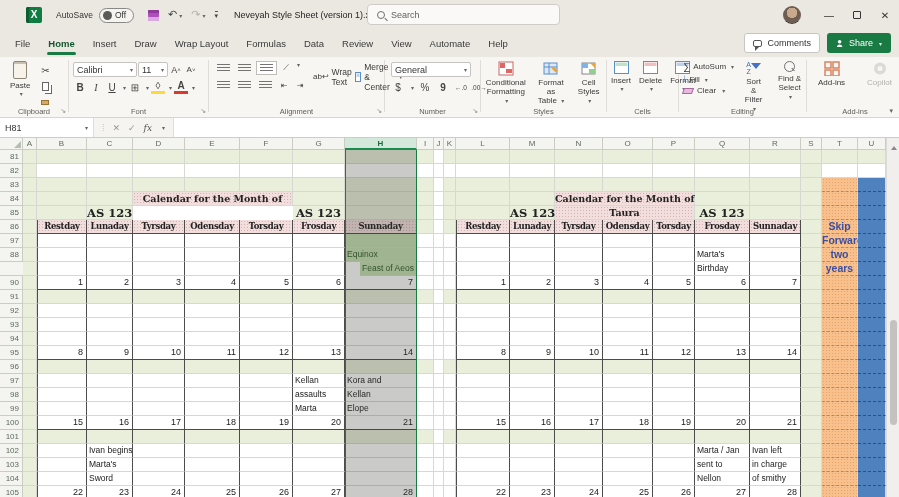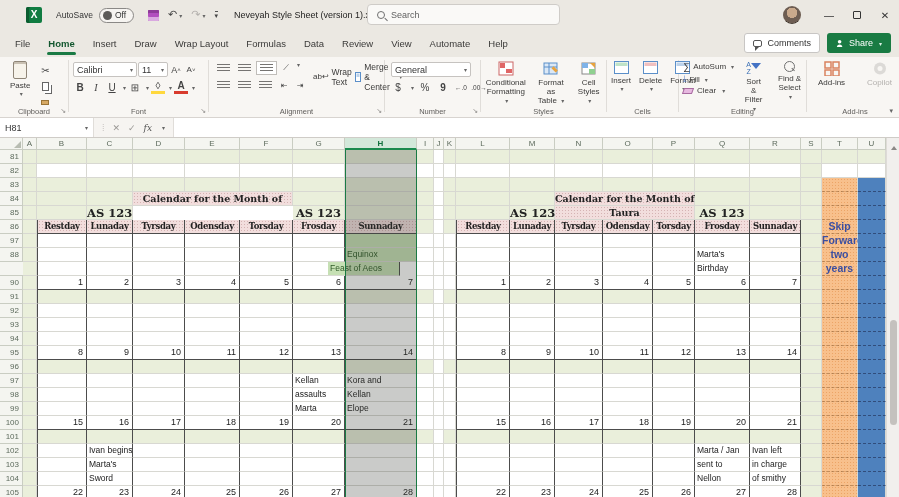--- a/index.html
+++ b/index.html
@@ -593,21 +593,21 @@
       <div class="gcell skip" style="left: 822px; top: 110px; width: 36px; height: 14px; background-color: rgb(248, 192, 140); background-image: radial-gradient(rgb(236, 164, 102) 0.6px, rgba(0, 0, 0, 0) 0.7px); background-size: 3px 3px; border-bottom: 1px dashed rgba(120, 80, 40, 0.45);">two</div>
       <div class="gcell" style="left: 858px; top: 110px; width: 28px; height: 14px; background-color: rgb(78, 129, 189); border-bottom: 1px dashed rgba(25, 35, 70, 0.55);"></div>
       <div class="grhead" style="left: 0px; top: 124px; width: 46px; height: 14px;">89</div>
       <div class="gcell" style="left: 23px; top: 124px; width: 14px; height: 14px; background-color: rgb(234, 239, 219);"></div>
       <div class="gcell" style="left: 37px; top: 124px; width: 50px; height: 14px; background-color: rgb(255, 255, 255); border-right: 1px solid rgb(76, 76, 76); border-left: 1px solid rgb(76, 76, 76);"></div>
       <div class="gcell" style="left: 87px; top: 124px; width: 46px; height: 14px; background-color: rgb(255, 255, 255); border-right: 1px solid rgb(76, 76, 76);"></div>
       <div class="gcell" style="left: 133px; top: 124px; width: 52px; height: 14px; background-color: rgb(255, 255, 255); border-right: 1px solid rgb(76, 76, 76);"></div>
       <div class="gcell" style="left: 185px; top: 124px; width: 55px; height: 14px; background-color: rgb(255, 255, 255); border-right: 1px solid rgb(76, 76, 76);"></div>
       <div class="gcell" style="left: 240px; top: 124px; width: 53px; height: 14px; background-color: rgb(255, 255, 255); border-right: 1px solid rgb(76, 76, 76);"></div>
       <div class="gcell" style="left: 293px; top: 124px; width: 52px; height: 14px; background-color: rgb(255, 255, 255); border-right: 1px solid rgb(76, 76, 76);"></div>
-      <div class="gcell holiday" style="left: 328px; top: 124px; width: 72px; height: 14px; background-color: rgb(198, 224, 180); border-right: 1px solid rgb(76, 76, 76);">Feast of Aeos</div>
+      <div class="gcell holiday" style="left: 360px; top: 124px; width: 72px; height: 14px; background-color: rgb(198, 224, 180); border-right: 1px solid rgb(76, 76, 76);">Feast of Aeos</div>
       <div class="gcell" style="left: 417px; top: 124px; width: 17px; height: 14px; background-color: rgb(255, 255, 255);"></div>
       <div class="gcell" style="left: 434px; top: 124px; width: 10px; height: 14px; background-color: rgb(255, 255, 255);"></div>
       <div class="gcell" style="left: 444px; top: 124px; width: 12px; height: 14px; background-color: rgb(255, 255, 255);"></div>
       <div class="gcell" style="left: 456px; top: 124px; width: 54px; height: 14px; background-color: rgb(255, 255, 255); border-right: 1px solid rgb(76, 76, 76); border-left: 1px solid rgb(76, 76, 76);"></div>
       <div class="gcell" style="left: 510px; top: 124px; width: 45px; height: 14px; background-color: rgb(255, 255, 255); border-right: 1px solid rgb(76, 76, 76);"></div>
       <div class="gcell" style="left: 555px; top: 124px; width: 48px; height: 14px; background-color: rgb(255, 255, 255); border-right: 1px solid rgb(76, 76, 76);"></div>
       <div class="gcell" style="left: 603px; top: 124px; width: 50px; height: 14px; background-color: rgb(255, 255, 255); border-right: 1px solid rgb(76, 76, 76);"></div>
       <div class="gcell" style="left: 653px; top: 124px; width: 42px; height: 14px; background-color: rgb(255, 255, 255); border-right: 1px solid rgb(76, 76, 76);"></div>
       <div class="gcell event" style="left: 695px; top: 124px; width: 55px; height: 14px; background-color: rgb(255, 255, 255); border-right: 1px solid rgb(76, 76, 76);">Birthday</div>
       <div class="gcell" style="left: 750px; top: 124px; width: 51px; height: 14px; background-color: rgb(255, 255, 255); border-right: 1px solid rgb(76, 76, 76);"></div>

